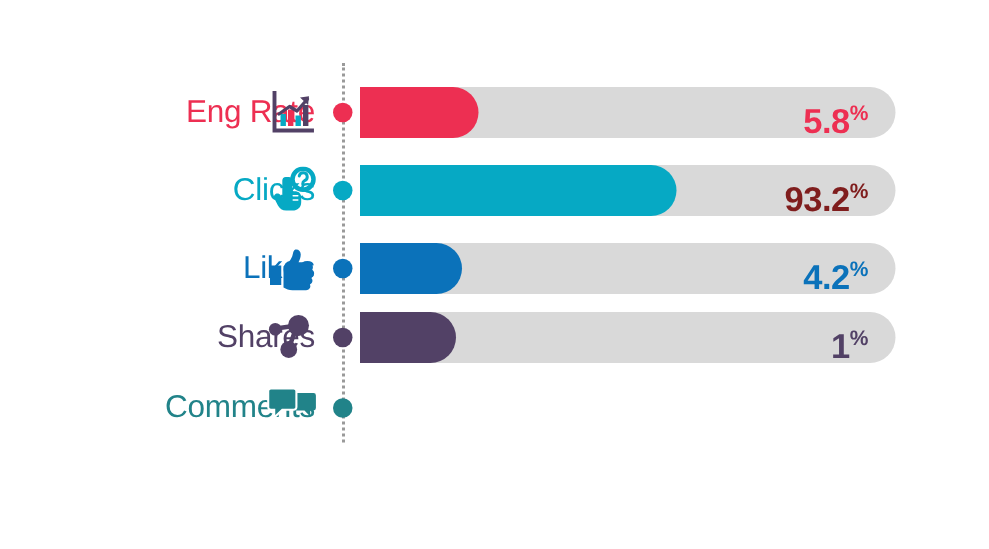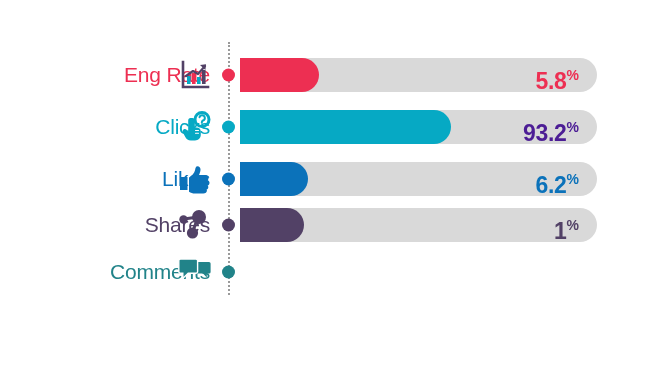--- a/index.html
+++ b/index.html
@@ -150,36 +150,36 @@
         <svg width="32" height="32" viewBox="0 0 32 32">
           <circle cx="23" cy="8.5" r="7" fill="none" stroke="#06a9c4" stroke-width="3"></circle>
           <path d="M20.5 6.3 a2.7 2.7 0 1 1 3.4 3.2 c-1 0.5 -1.1 1.3 -1.1 2.2" fill="none" stroke="#06a9c4" stroke-width="2" stroke-linecap="round"></path>
           <path d="M13.5 7 c1.4 0 2.3 1.1 2.3 2.4 l0 7.1 l1.6 0 c2.6 0 4.4 1.4 4.4 4 l0 3.3 c0 3.4 -2.4 5.6 -5.8 5.6 l-4.2 0 c-2.6 0 -4.4 -1.3 -5.5 -3.4 l-2.4 -4.6 c-0.6 -1.2 -0.2 -2.6 1 -3.2 c1 -0.5 2.2 -0.2 2.9 0.7 l1.4 1.8 l0 -11.3 c0 -1.3 0.9 -2.4 2.3 -2.4 z" fill="#06a9c4"></path>
           <path d="M16.5 19.5 l3 0 M16.5 22.3 l3 0" stroke="#ffffff" stroke-width="1.1" stroke-linecap="round"></path>
         </svg>
       </div>
       <div class="guide-dot" style="background:#06a9c4"></div>
       <div class="track">
         <div class="fill" style="width:59%;background:#06a9c4"></div>
-        <div class="value" style="color:#4c1d95"><span>93.2</span><span class="pct">%</span></div>
+        <div class="value" style="color:#7f1d1d"><span>93.2</span><span class="pct">%</span></div>
       </div>
     </div>
 
     <div class="row" style="top:158px">
       <div class="row-label" style="color: rgb(11, 114, 186);">Likes</div>
       <div class="row-icon">
         <svg width="32" height="30" viewBox="0 0 32 30">
           <rect x="1" y="13" width="7.5" height="13" fill="#0b72ba"></rect>
           <path d="M10 13.5 c3 -1.5 5.4 -4.6 6.1 -7.6 c0.4 -1.8 0.6 -3.6 2.4 -3.6 c1.8 0 3 1.4 3 3.3 c0 1.9 -0.8 3.9 -1.5 5.3 l5.6 0 c2.3 0 4 1.3 4 3.2 c0 1 -0.4 1.8 -1 2.4 c0.9 0.5 1.4 1.3 1.4 2.3 c0 1.1 -0.6 2 -1.5 2.5 c0.5 0.5 0.8 1.1 0.8 1.9 c0 1.1 -0.7 2 -1.7 2.4 c0.2 0.4 0.3 0.8 0.3 1.2 c0 1.6 -1.5 2.7 -3.6 2.7 l-8.3 0 c-2.4 0 -4.2 -0.7 -6 -1.8 z" fill="#0b72ba"></path>
         </svg>
       </div>
       <div class="guide-dot" style="background:#0b72ba"></div>
       <div class="track">
         <div class="fill" style="width:19%;background:#0b72ba"></div>
-        <div class="value" style="color:#0b72ba"><span>6.2</span><span class="pct">%</span></div>
+        <div class="value" style="color:#0b72ba"><span>4.2</span><span class="pct">%</span></div>
       </div>
     </div>
 
     <div class="row" style="top:204px">
       <div class="row-label" style="color: rgb(82, 65, 102);">Shares</div>
       <div class="row-icon">
         <svg width="34" height="32" viewBox="0 0 34 32">
           <path d="M6 10 L20 8 M20 8 L15 22" stroke="#524166" stroke-width="3" stroke-linecap="round"></path>
           <circle cx="5.5" cy="10.5" r="4.2" fill="#524166"></circle>
           <circle cx="21" cy="8" r="7" fill="#524166"></circle>

